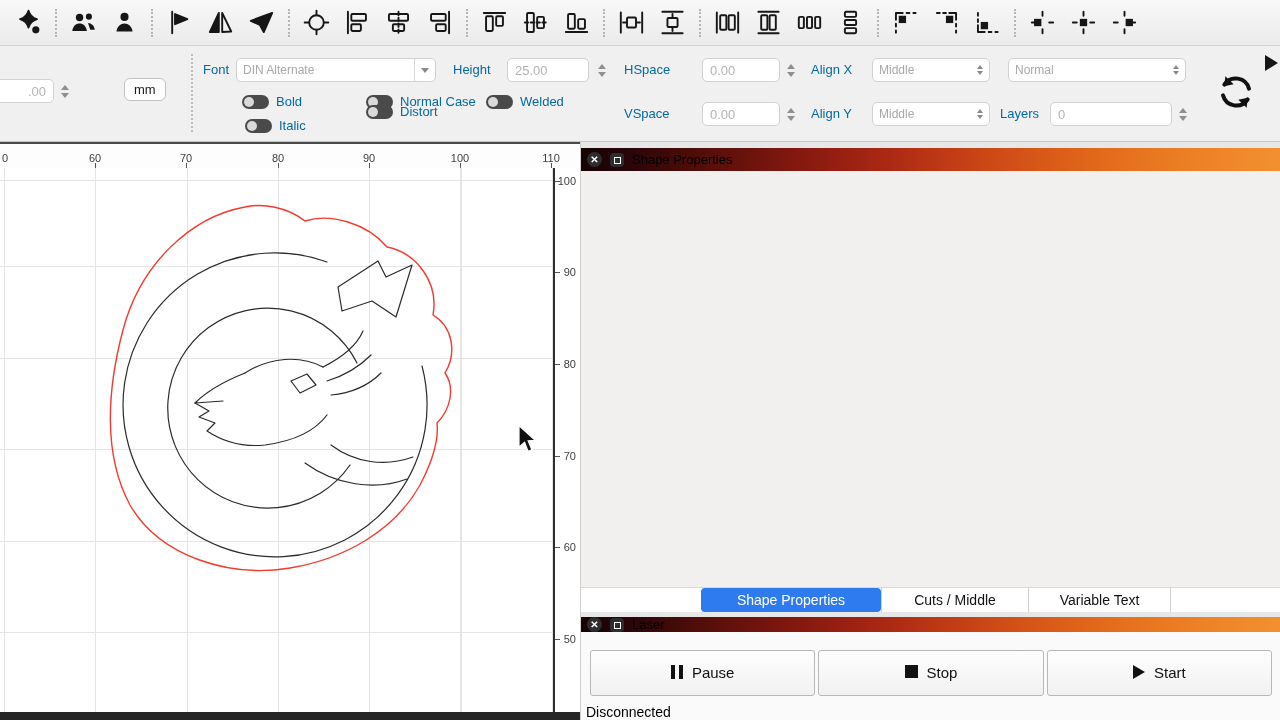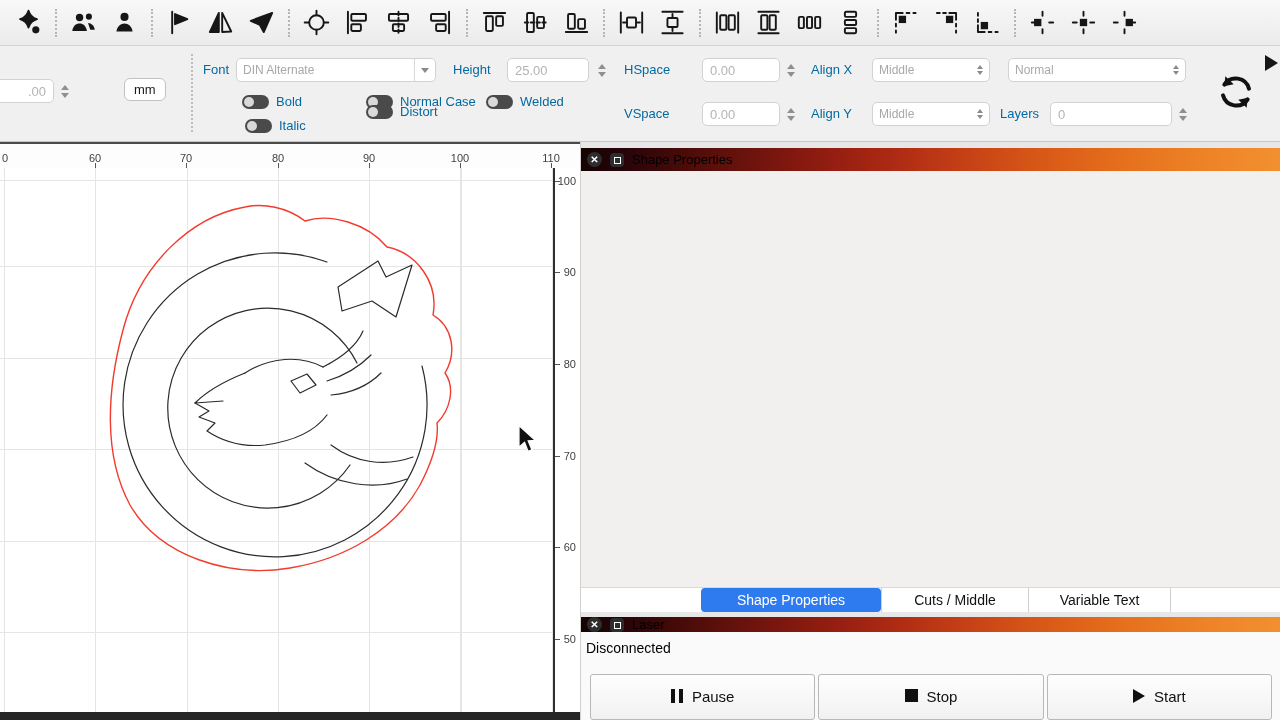--- a/index.html
+++ b/index.html
@@ -524,30 +524,30 @@
     <div class="tab t4w">Variable Text</div>
   </div>
 
   <div id="laser-panel">
     <div class="titlebar">
       <span class="tb-close">✕</span>
       <span class="tb-float"></span>
       <span class="tb-title">Laser</span>
     </div>
     <div id="laser-body">
-      <div id="laser-status">Disconnected</div>
       <div id="laser-buttons">
         <div class="lbtn">
           <span class="ic-pause"></span>
           <span>Pause</span>
         </div>
         <div class="lbtn">
           <span class="ic-stop"></span>
           <span>Stop</span>
         </div>
         <div class="lbtn">
           <span class="ic-start"></span>
           <span>Start</span>
         </div>
       </div>
+      <div id="laser-status">Disconnected</div>
     </div>
   </div>
 </div>
 
 </body></html>

